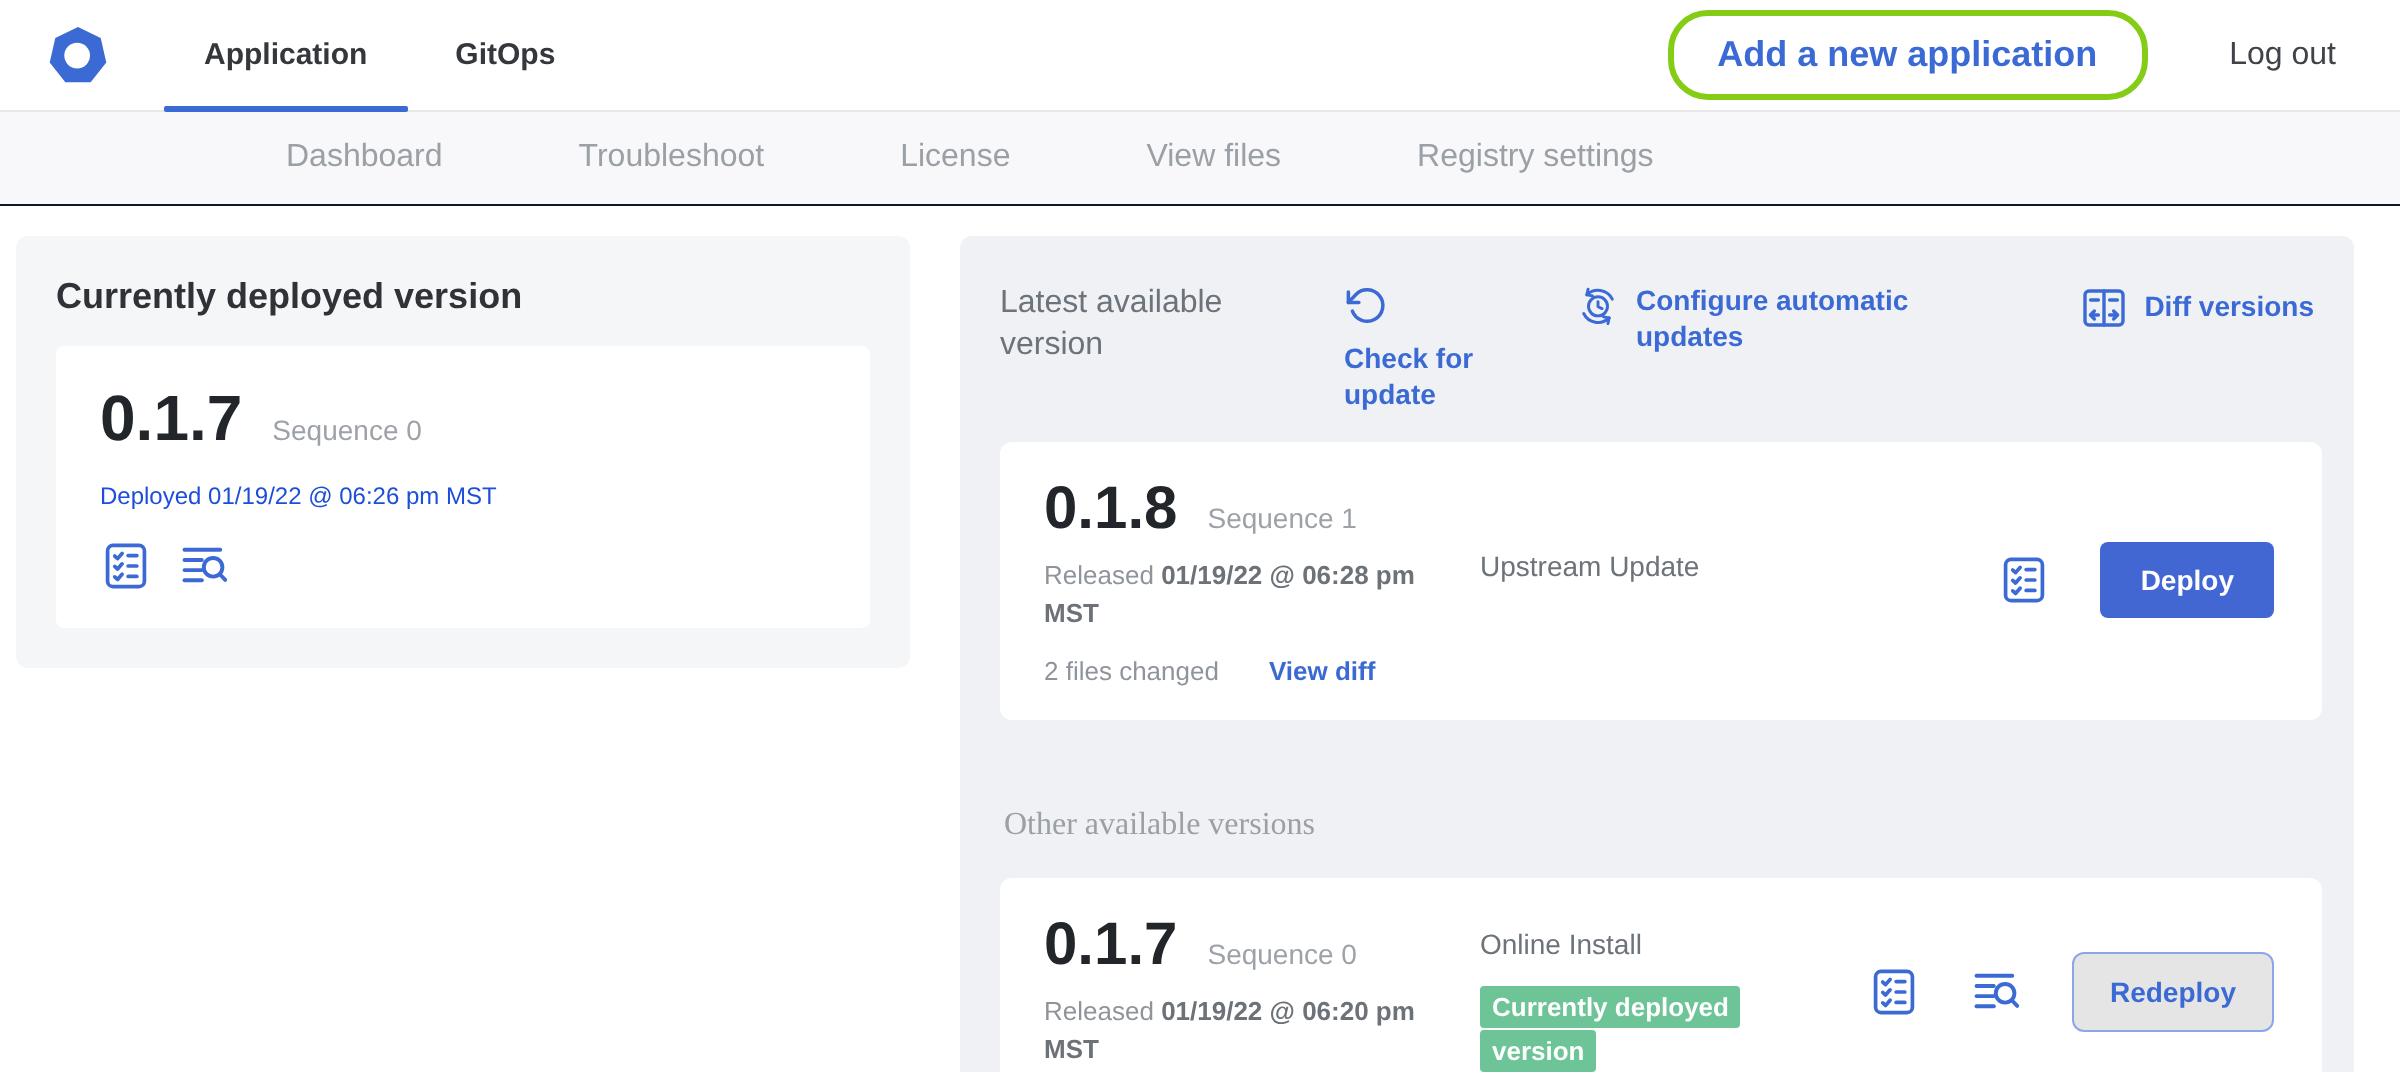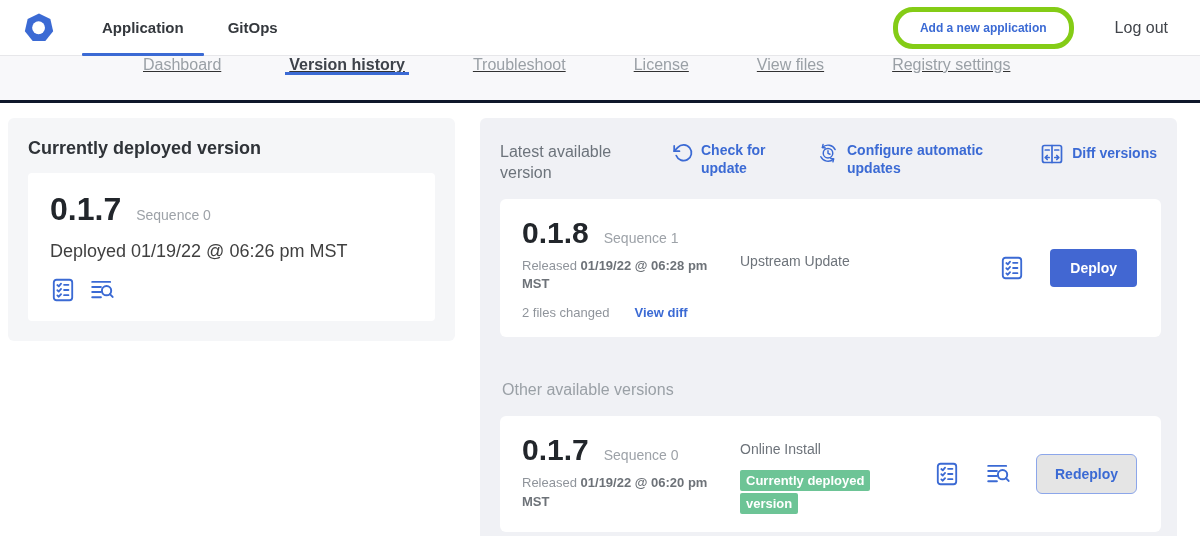--- a/index.html
+++ b/index.html
@@ -13,57 +13,57 @@
   
   .topnav { height:56px; display:flex; align-items:stretch; background:#fff;
             border-bottom:1px solid #e7e7ea; padding-left:24px; }
   .logo-wrap { display:flex; align-items:center; margin-right:26px; }
   .top-tabs { display:flex; align-items:stretch; }
   .top-tab { display:flex; align-items:center; padding:12px 22px; font-size:15px;
              font-weight:600; color:#34383d; position:relative; cursor:pointer; }
   .top-tab.active::after { content:""; position:absolute; left:2px; right:2px; bottom:-1px;
              height:3px; background:#3B6AD4; border-radius:1px; }
   .topnav-right { margin-left:auto; display:flex; align-items:center; gap:28px; padding-right:32px; }
-  .add-app-btn { background:#fff; border:5px solid #84cc16; border-radius:20px;
-             color:#3B6AD4; font-weight:700; font-size:12px; padding:9px 22px;
+  .add-app-btn { background:#fff; border:3px solid #84cc16; border-radius:20px;
+             color:#3B6AD4; font-weight:700; font-size:18px; padding:9px 22px;
              font-family:inherit; cursor:pointer; }
   .logout { font-size:16px; color:#40444a; cursor:pointer;padding-left:13px; }
 
   
-  .subnav { height:47px; background:#f8f8fa; border-bottom:3px solid #0f172a;
-            display:flex; align-items:flex-start; padding-left:143px; gap:68px;text-decoration:underline; }
+  .subnav { height:47px; background:#f8f8fa; border-bottom:1px solid #0f172a;
+            display:flex; align-items:center; padding-left:143px; gap:68px; }
   .subnav-item { display:flex; align-items:center; font-size:16px; color:#9aa0a6;
             position:relative; cursor:pointer; white-space:nowrap; }
   .subnav-item.active { color:#3e434b; font-weight:600; }
   .subnav-item.active::after { content:""; position:absolute; left:-4px; right:-4px; bottom:-1px;
             height:3px; background:#3B6AD4; }
 
   
   .main { display:flex; align-items:flex-start; padding:15px 23px 0 8px; gap:25px; }
 
   .left-card { width:447px; background:#f5f6f8; border-radius:6px; padding:20px; }
   .left-title { font-size:18px; font-weight:700; color:#2f3338; margin-bottom:14px; }
   .inner-card { background:#fff; border-radius:4px; padding:18px 20px 18px 22px; }
 
   .version-row { display:flex; align-items:baseline; gap:15px; }
   .version-big { font-size:32px; font-weight:700; color:#22262b; }
   .version-card .version-big { font-size:30px; }
   .sequence { font-size:14px; color:#9da2a8; }
-  .deployed { font-size:18px; color:#404040; margin-top:13px; }
+  .deployed { font-size:12px; color:#1d4ed8; margin-top:13px; }
   .icon-row { display:flex; align-items:center; gap:13px; margin-top:15px; }
   .icon-btn { width:26px; height:26px; cursor:pointer; flex:none; }
   .icon-btn svg { width:100%; height:100%; display:block; }
 
   .right-panel { flex:1; background:#f0f1f5; border-radius:6px; padding:20px 16px 20px 20px; }
   .panel-header { display:flex; align-items:flex-start; margin-bottom:15px; padding-top:4px; }
   .panel-title { width:128px; font-size:16px; color:#6c737b; line-height:1.3; margin-right:44px; }
   .action { display:flex; align-items:flex-start; gap:8px; color:#3B6AD4;
             font-size:14px; font-weight:600; line-height:1.25; cursor:pointer; }
   .action svg { flex:none; }
-  .action-check { margin-right:44px; }
+  .action-check { margin-right:44px;flex-direction:column; }
   .action-check .action-label { max-width:72px; }
   .action-config .action-label { max-width:158px; }
   .action-diff { margin-left:auto; align-items:center; padding-right:4px; }
 
   .version-card { background:#fff; border-radius:6px; padding:17px 22px; display:flex; }
   .vc-left { width:218px; flex:none; }
   .released { font-size:13px; color:#8f949b; margin-top:7px; line-height:1.45; max-width:205px; }
   .released b { color:#6d7278; font-weight:700; }
   .files-row { margin-top:11px; font-size:13px; color:#8f949b; display:flex; gap:25px; align-items:center; }
   .view-diff { color:#3B6AD4; font-weight:600; cursor:pointer; }
@@ -71,21 +71,21 @@
   .latest-card .vc-mid { padding-top:37px; }
   .other-card .vc-mid { padding-top:8px; }
   .vc-right { margin-left:auto; display:flex; align-items:center; gap:25px; align-self:center; padding-right:2px; }
 
   .deploy-btn { background:#4267D2; color:#fff; font-weight:700; font-size:14px; border:none;
             border-radius:4px; padding:11px 20px; font-family:inherit; cursor:pointer; }
   .redeploy-btn { background:#e5e5e5; color:#3B6AD4; font-weight:700; font-size:14px;
             border:1px solid #8CA6EA; border-radius:6px; padding:11px 18px;
             font-family:inherit; cursor:pointer; }
 
-  .other-title { font-size:16px; color:#9aa0a6; margin:44px 0 17px 2px; }
+  .other-title { font-size:16px; color:#9aa0a6; margin:44px 0 17px 2px;font-family:Liberation Serif, serif; }
 
   .badge-wrap { max-width:172px; margin-top:12px; line-height:1.6; }
   .badge { display:inline; background:#6DC496; color:#fff; font-size:13px; font-weight:600;
            padding:3px 6px; border-radius:2px;
            -webkit-box-decoration-break:clone; box-decoration-break:clone; }
 </style>
 </head>
 <body>
 
 <svg width="0" height="0" style="position:absolute">
@@ -148,23 +148,20 @@
   <div class="topnav-right">
     <button class="add-app-btn">Add a new application</button>
     <span class="logout">Log out</span>
   </div>
 </header>
 
 <nav class="subnav">
   <div class="subnav-item">
     <span>Dashboard</span>
   </div>
-  <div class="subnav-item active">
-    <span>Version history</span>
-  </div>
   <div class="subnav-item">
     <span>Troubleshoot</span>
   </div>
   <div class="subnav-item">
     <span>License</span>
   </div>
   <div class="subnav-item">
     <span>View files</span>
   </div>
   <div class="subnav-item">

